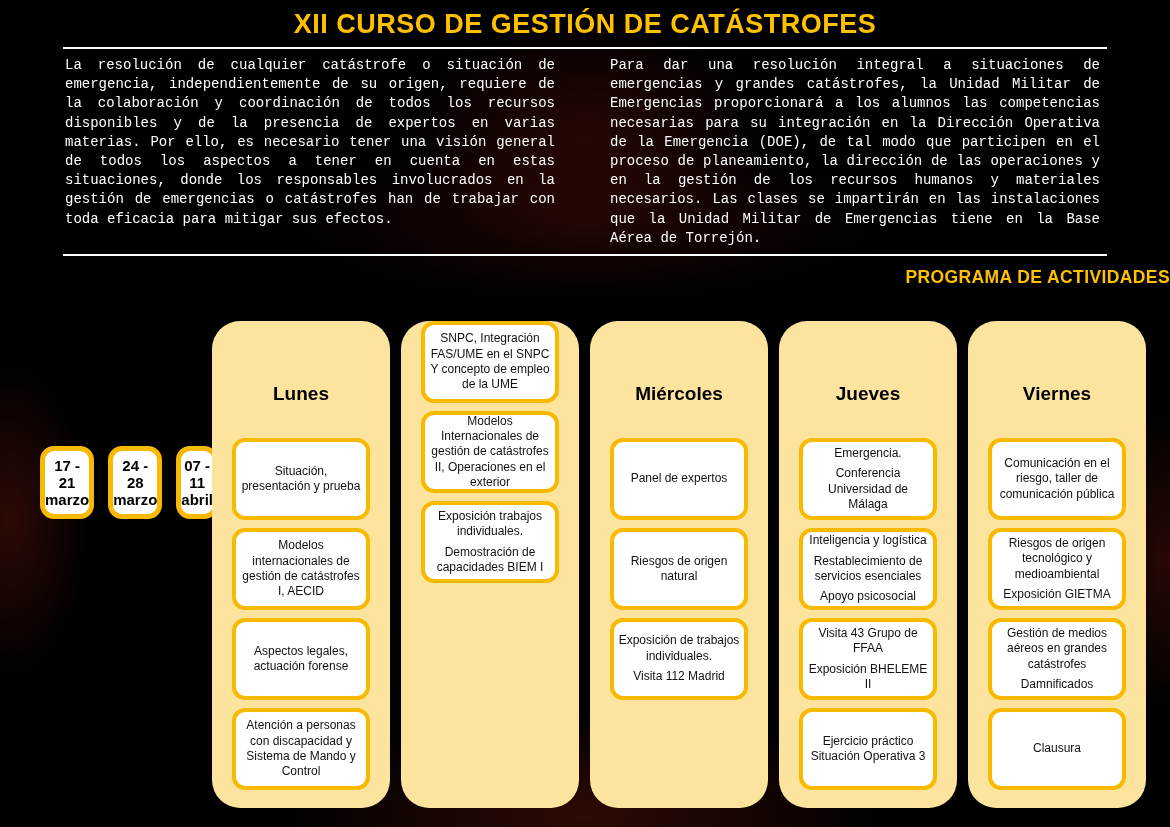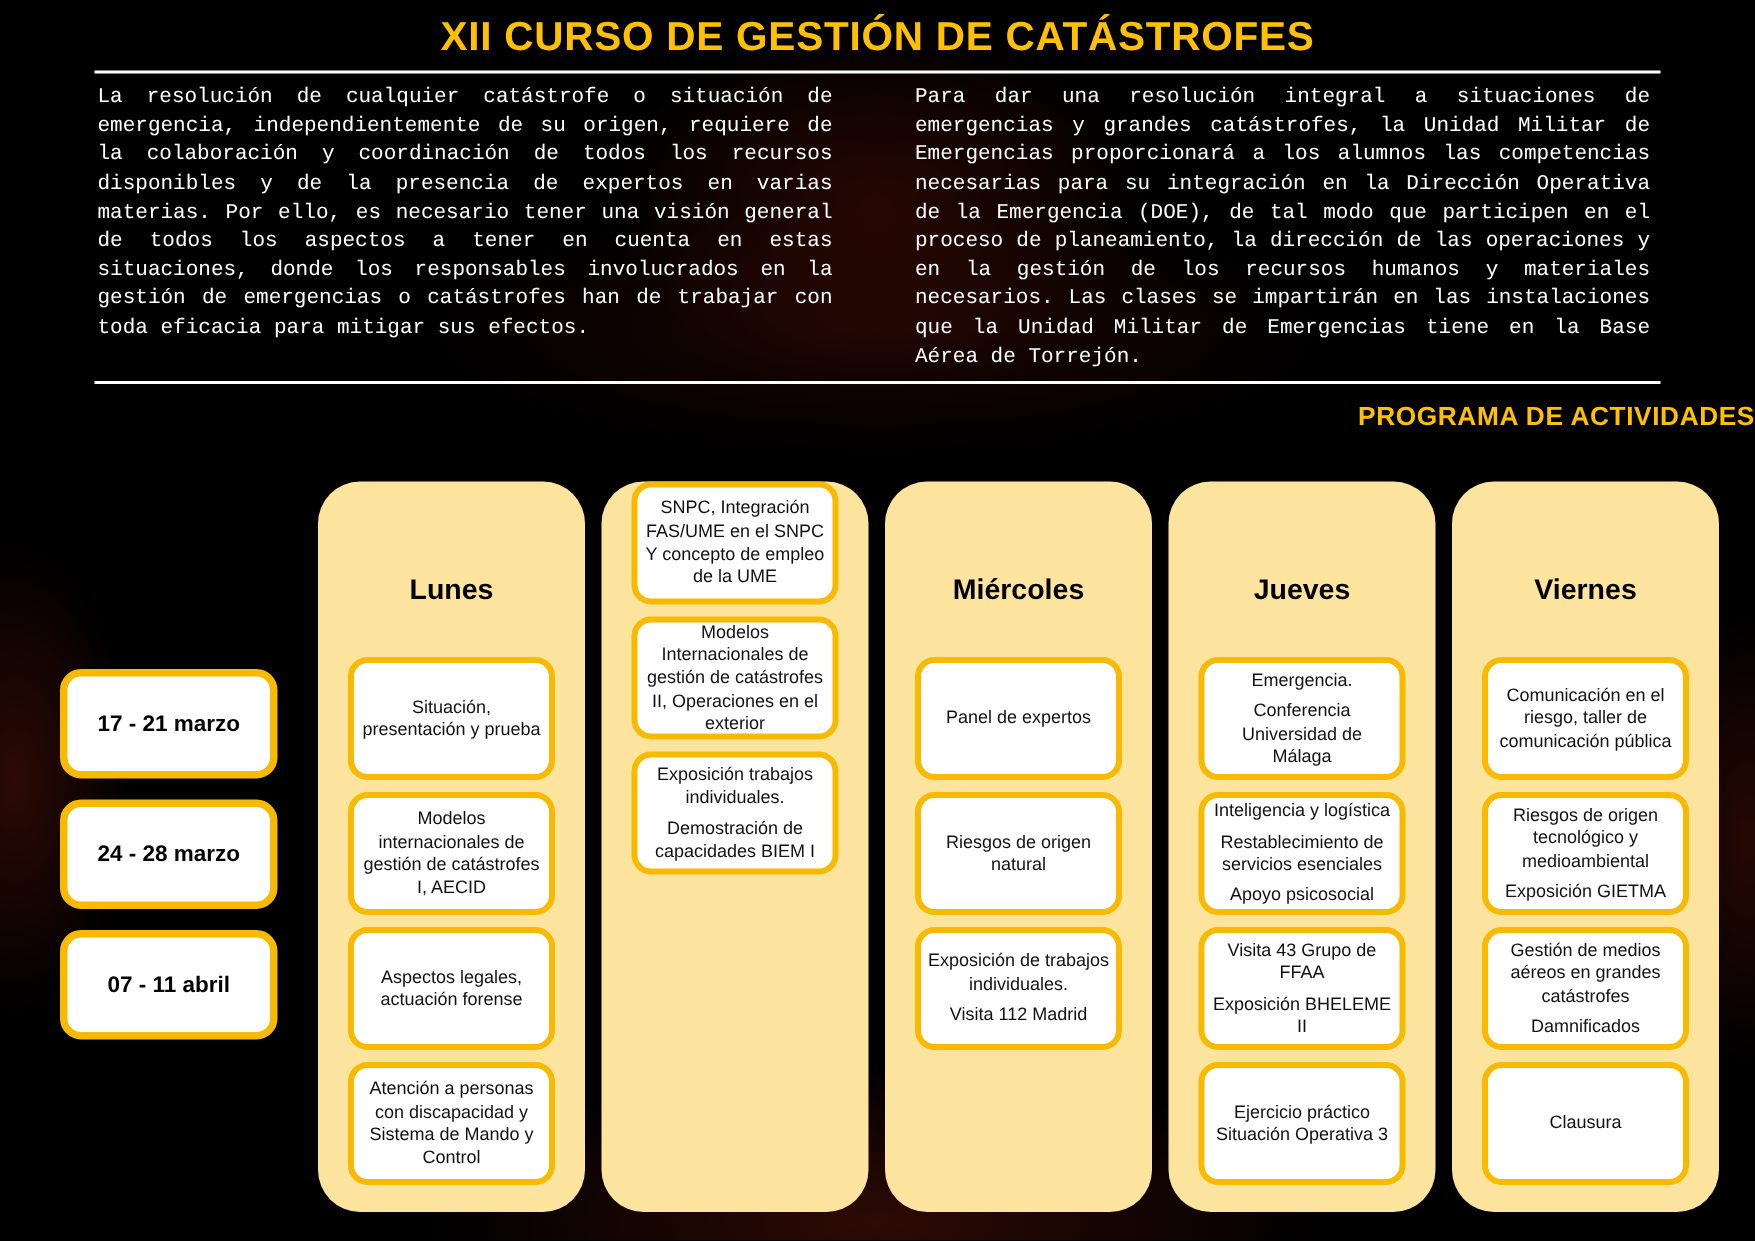--- a/index.html
+++ b/index.html
@@ -51,21 +51,21 @@
   .schedule{
     display:flex;
     align-items:flex-start;
     margin-top:33px;
     padding-left:40px;
   }
   .date-rail{
     width:145px;
     margin-top:125px;
     margin-right:27px;
-    display:flex;flex-direction:column;gap:14px;
+    display:flex;gap:14px;
   }
   .date-box{
     height:73px;box-sizing:border-box;
     background:#fff;
     border:5px solid #F7BA00;
     border-radius:14px;
     display:flex;align-items:center;justify-content:center;
     font-size:15px;font-weight:bold;color:#000;
     text-align:center;
   }

